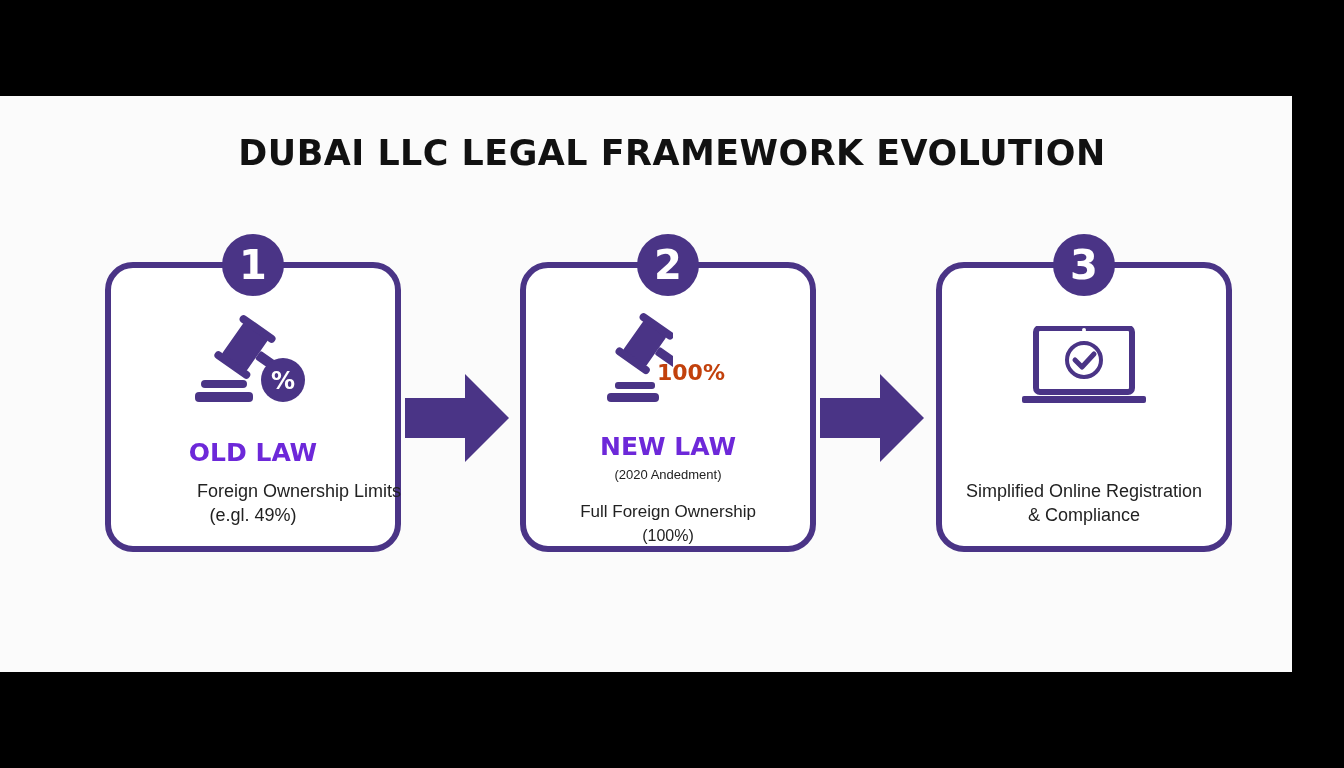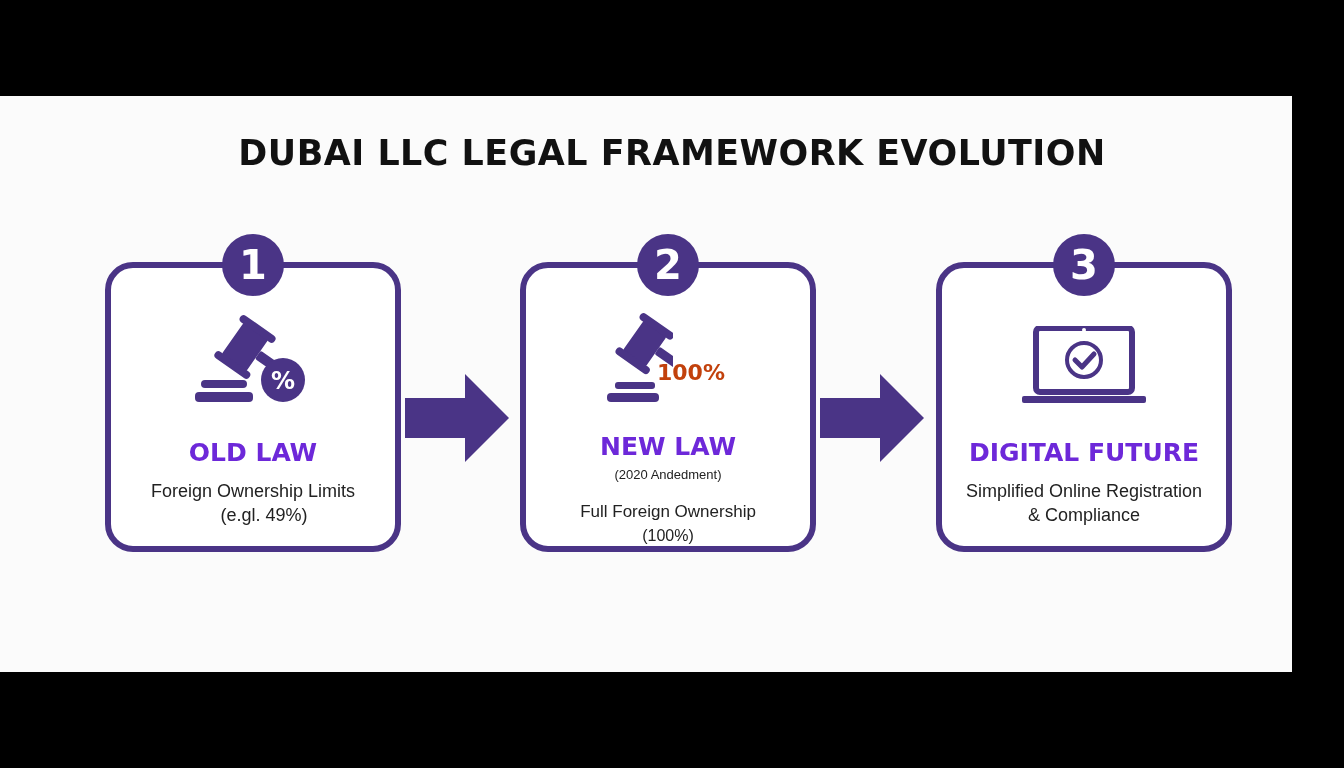--- a/index.html
+++ b/index.html
@@ -31,22 +31,22 @@
             <rect x="66" y="32" width="32" height="10" rx="2"></rect>
           </g>
           <rect x="8" y="72" width="46" height="8" rx="4"></rect>
           <rect x="2" y="84" width="58" height="10" rx="4"></rect>
           <circle cx="90" cy="72" r="22"></circle>
         </g>
         <text x="90" y="81" fill="#fff" font-size="24" font-weight="bold" text-anchor="middle" font-family="DejaVu Sans,sans-serif">%</text>
       </svg>
     </div>
     <div class="heading" style="top:170px;">OLD LAW</div>
-    <div class="sub" style="top:211px;">Foreign Ownership Limits</div>
-    <div class="sub" style="top:235px;padding-left:11px;">(e.gl. 49%)</div>
+    <div class="sub" style="top:211px;padding-left:46px;">Foreign Ownership Limits</div>
+    <div class="sub" style="top:235px;">(e.gl. 49%)</div>
   </div>
 
   <div class="arrow" style="left:405px;">
     <svg width="105" height="90" viewBox="0 0 105 90">
         <polygon points="0,24 60,24 60,0 104,44 60,88 60,64 0,64" fill="#4a3486"></polygon>
       </svg>
   </div>
 
   <div class="card" style="left:520px;">
     <div class="badge">2</div>
@@ -81,17 +81,16 @@
     <div class="badge">3</div>
     <div class="icon" style="top:58px;">
       <svg width="124" height="84" viewBox="0 0 124 84">
         <rect x="14" y="2" width="96" height="64" rx="4" fill="none" stroke="#4a3486" stroke-width="6"></rect>
         <circle cx="62" cy="4" r="2" fill="#fff"></circle>
         <rect x="0" y="70" width="124" height="7" rx="2" fill="#4a3486"></rect>
         <circle cx="62" cy="34" r="17" fill="none" stroke="#4a3486" stroke-width="4"></circle>
         <polyline points="53,34 60,41 72,28" fill="none" stroke="#4a3486" stroke-width="5" stroke-linecap="round" stroke-linejoin="round"></polyline>
       </svg>
     </div>
-    <div class="heading" style="top:170px;">DIGITAL FUTURE</div>
     <div class="sub" style="top:211px;">Simplified Online Registration</div>
     <div class="sub" style="top:235px;">&amp; Compliance</div>
   </div>
 </div>
 
 </body></html>

